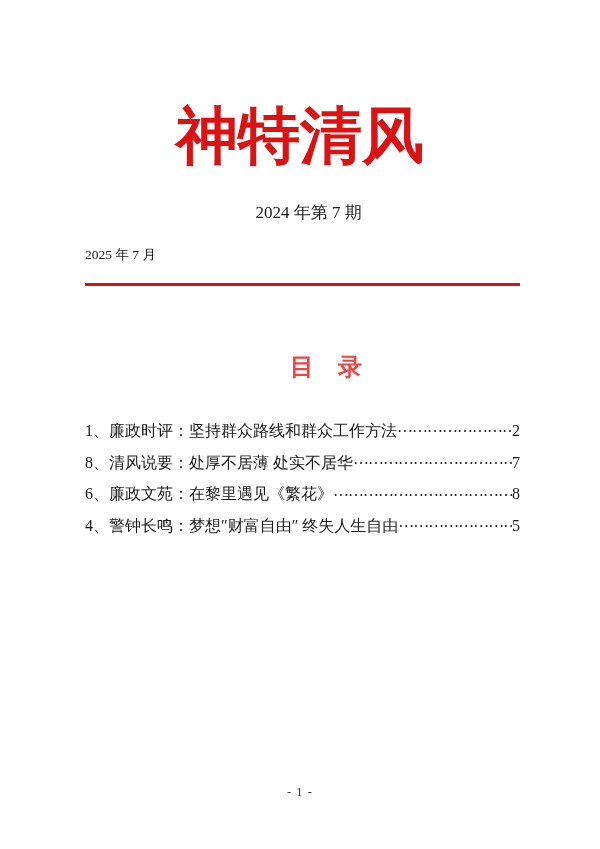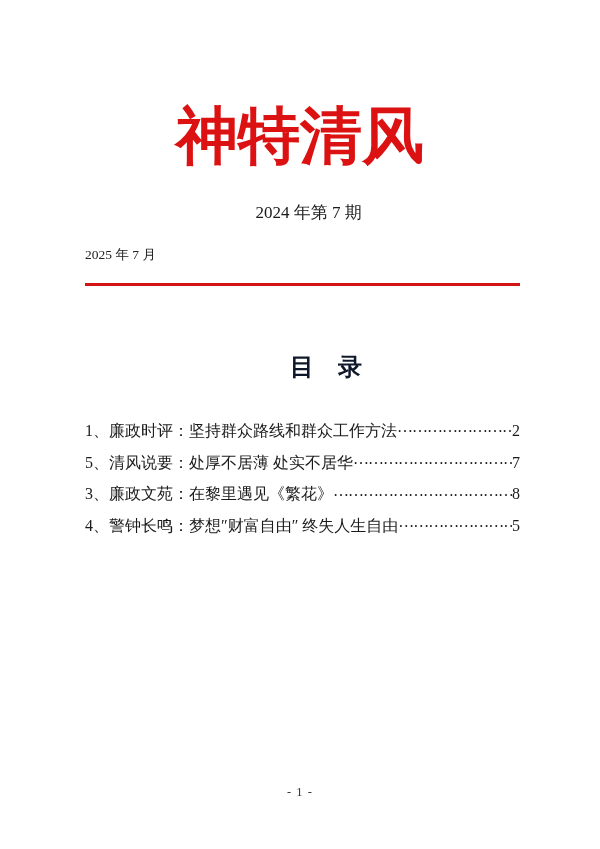--- a/index.html
+++ b/index.html
@@ -36,21 +36,21 @@
     color: #222222;
   }
   .rule {
     position: absolute; top: 283px; left: 85px; width: 435px;
     height: 3px; background: #d31414;
   }
   .toc-heading {
     position: absolute; top: 352px; left: 12px; right: 0;
     text-align: center;
     font-size: 24px; font-weight: 700; line-height: 1.3;
-    color: #0f172a;
+    color: #ef4444;
     padding-left: 40px;
   }
   .toc {
     position: absolute; top: 415px; left: 85px; width: 435px;
   }
   .toc-item {
     display: flex; align-items: baseline;
     height: 31.7px; line-height: 31.7px;
     font-size: 16px; color: #1a1a1a;
     white-space: nowrap;
@@ -88,26 +88,26 @@
 
   <div class="toc-heading">目　录</div>
 
   <div class="toc">
     <div class="toc-item">
       <span class="toc-label">1、廉政时评：坚持群众路线和群众工作方法</span>
       <span class="toc-leader">………………………………………………………………………………………………</span>
       <span class="toc-page">2</span>
     </div>
     <div class="toc-item">
-      <span class="toc-label">5、清风说要：处厚不居薄 处实不居华</span>
+      <span class="toc-label">8、清风说要：处厚不居薄 处实不居华</span>
       <span class="toc-leader">………………………………………………………………………………………………</span>
       <span class="toc-page">7</span>
     </div>
     <div class="toc-item">
-      <span class="toc-label">3、廉政文苑：在黎里遇见《繁花》</span>
+      <span class="toc-label">6、廉政文苑：在黎里遇见《繁花》</span>
       <span class="toc-leader">………………………………………………………………………………………………</span>
       <span class="toc-page">8</span>
     </div>
     <div class="toc-item">
       <span class="toc-label">4、警钟长鸣：梦想″财富自由″ 终失人生自由</span>
       <span class="toc-leader">………………………………………………………………………………………………</span>
       <span class="toc-page">5</span>
     </div>
   </div>
 

